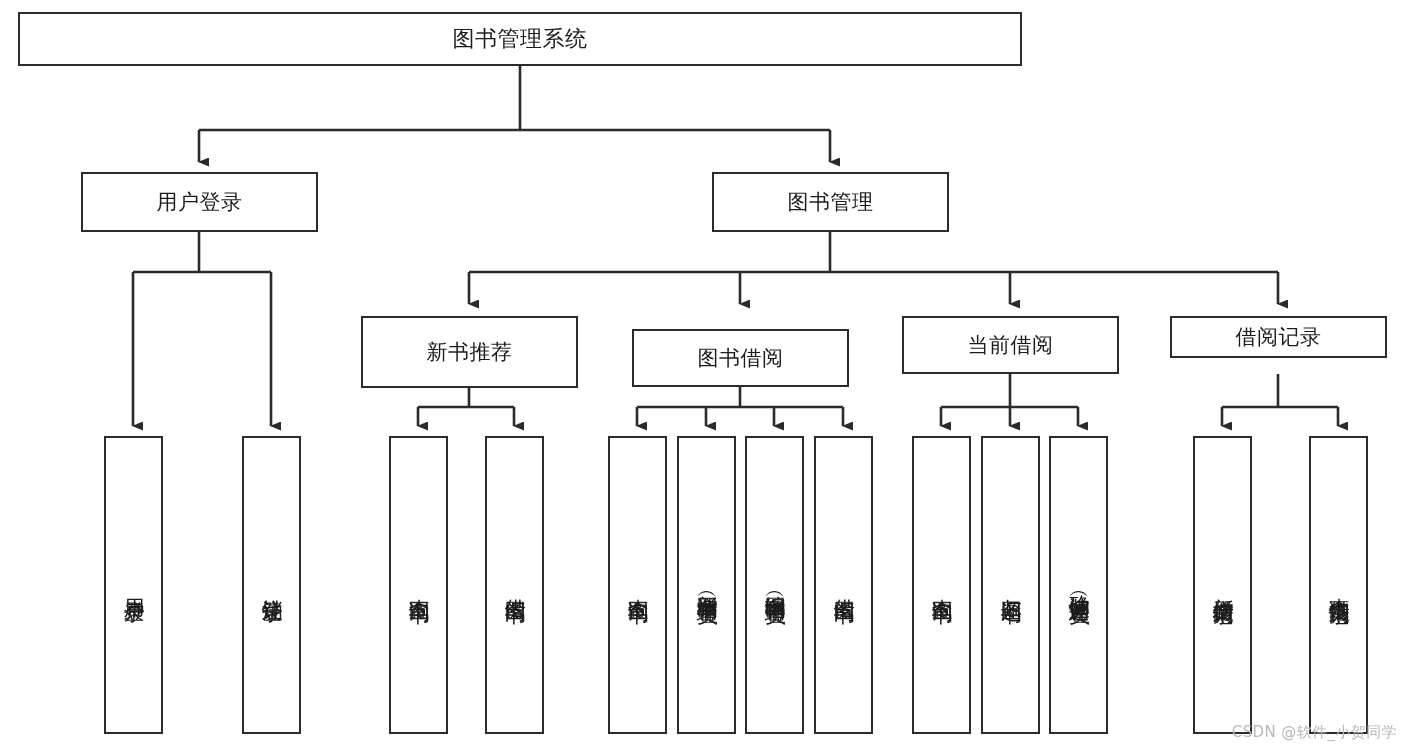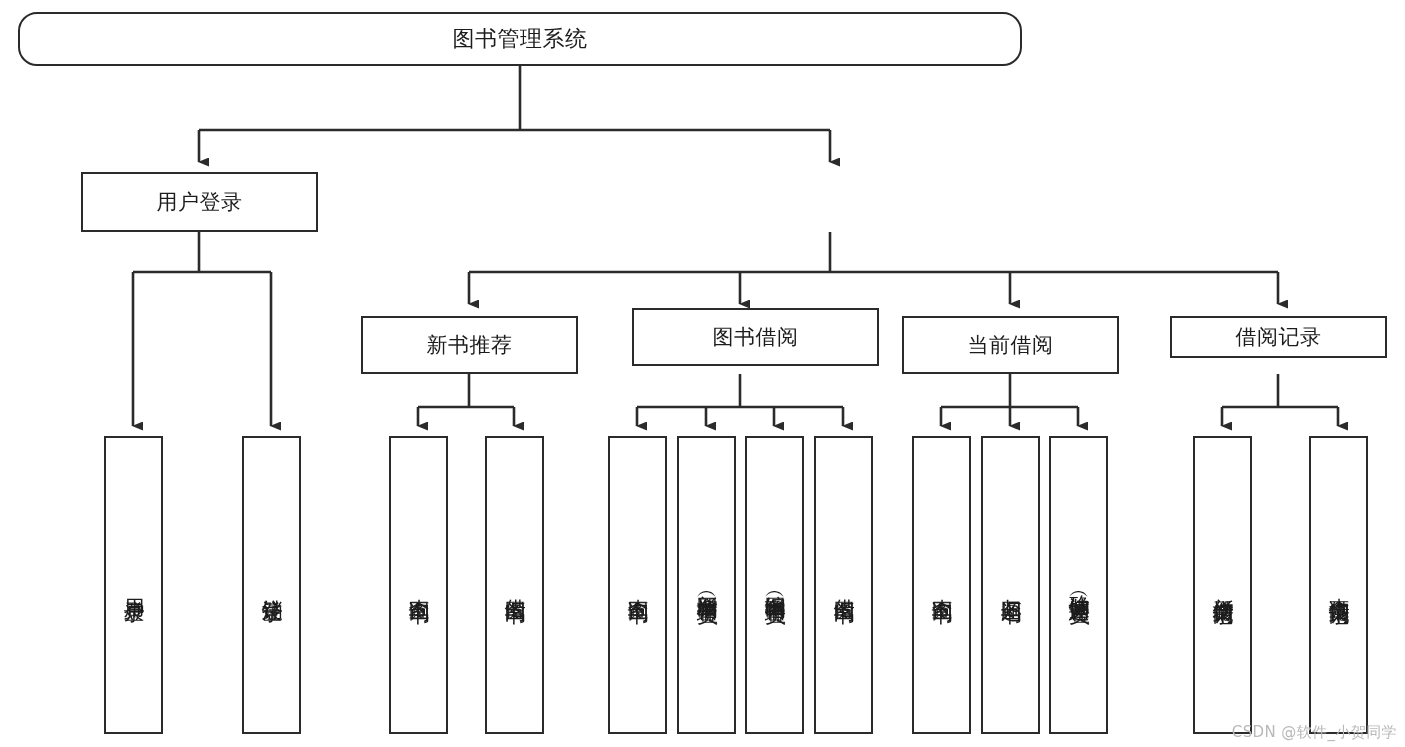--- a/index.html
+++ b/index.html
@@ -122,32 +122,35 @@
       <path d="M1010,407 L1010,426" marker-end="url(#arrowhead)"></path>
       <path d="M1078,407 L1078,426" marker-end="url(#arrowhead)"></path>
 
       <path d="M1278,374 L1278,407"></path>
       <path d="M1222,407 L1338,407"></path>
       <path d="M1222,407 L1222,426" marker-end="url(#arrowhead)"></path>
       <path d="M1338,407 L1338,426" marker-end="url(#arrowhead)"></path>
     </g>
   </svg>
 
-  <div class="node root horizontal" style="left:18px; top:12px; width:1004px; height:54px;border-radius:19px;">
+  <div class="node root horizontal" style="left:18px; top:12px; width:1004px; height:54px;">
     <span class="node-label">图书管理系统</span>
   </div>
 
   <div class="node horizontal" style="left:81px; top:172px; width:237px; height:60px;">
     <span class="node-label">用户登录</span>
   </div>
-
-  <div class="node horizontal" style="left:361px; top:316px; width:217px; height:58px;">
+  <div class="node horizontal" style="left:712px; top:172px; width:237px; height:60px;">
+    <span class="node-label">图书管理</span>
+  </div>
+
+  <div class="node horizontal" style="left:361px; top:316px; width:217px; height:72px;">
     <span class="node-label">新书推荐</span>
   </div>
-  <div class="node horizontal" style="left:632px; top:308px; width:247px; height:58px;">
+  <div class="node horizontal" style="left:632px; top:329px; width:217px; height:58px;">
     <span class="node-label">图书借阅</span>
   </div>
   <div class="node horizontal" style="left:902px; top:316px; width:217px; height:58px;">
     <span class="node-label">当前借阅</span>
   </div>
   <div class="node horizontal" style="left:1170px; top:316px; width:217px; height:42px;">
     <span class="node-label">借阅记录</span>
   </div>
 
   <div class="node vertical" style="left:104px; top:436px; width:59px; height:298px;">

